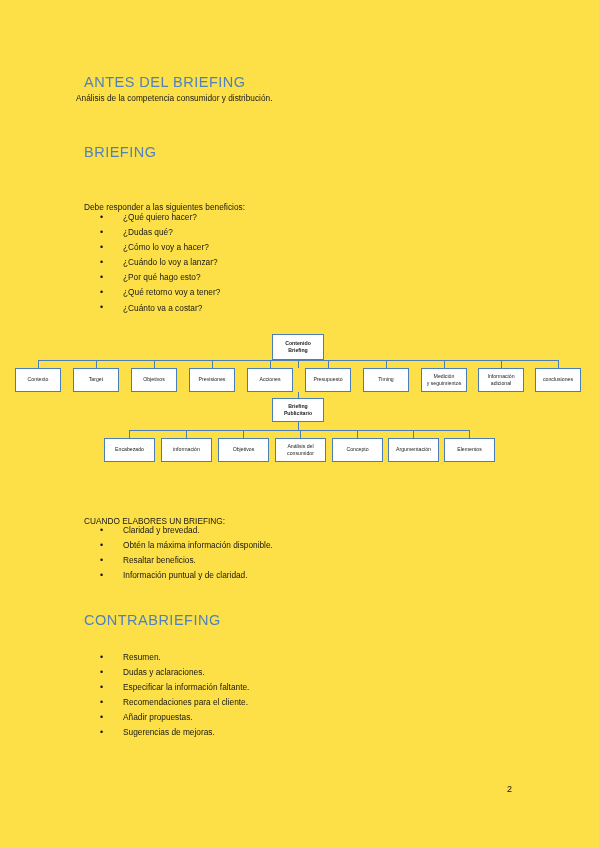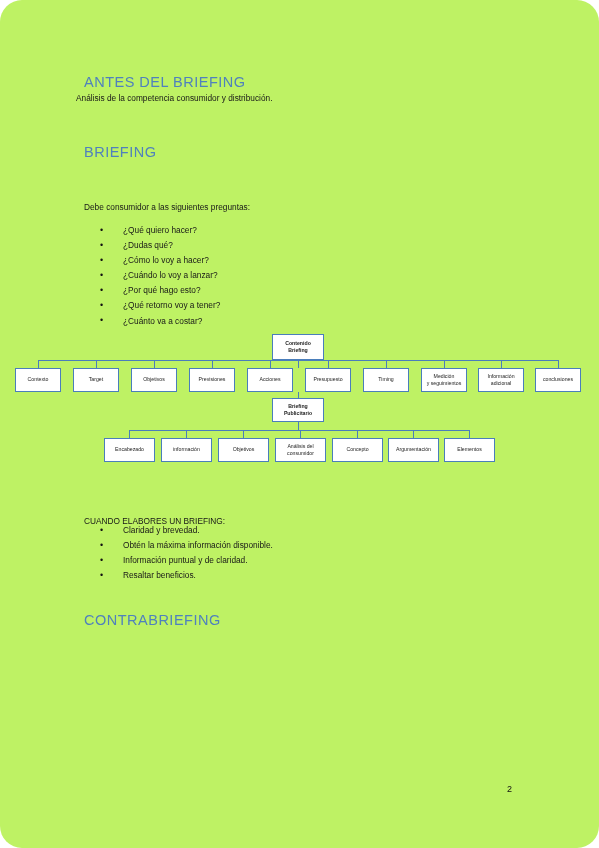--- a/index.html
+++ b/index.html
@@ -11,22 +11,21 @@
     width: 599px;
     height: 848px;
     position: relative;
     font-family: "Liberation Sans", sans-serif;
     color: #1a1a1a;
     overflow: hidden;
   }
   .page {
     position: absolute;
     inset: 0;
-    background: #bef264;
-    border-radius: 22px;
+    background: #fde047;
   }
 
   
   .h1 {
     position: absolute;
     left: 84px;
     color: #4f81bd;
     font-size: 14.5px;
     font-weight: 400;
     letter-spacing: 0.5px;
@@ -114,23 +113,23 @@
 </style>
 </head>
 <body>
 
 <div class="page">
 
   <div class="h1" style="top:74px">ANTES DEL BRIEFING</div>
   <div class="para" style="top:92px">Análisis de la competencia consumidor y distribución.</div>
 
   <div class="h1" style="top:144px">BRIEFING</div>
-  <div class="caps" style="top:202px">Debe consumidor a las siguientes preguntas:</div>
-
-  <ul class="bul" style="top:223px">
+  <div class="caps" style="top:202px">Debe responder a las siguientes beneficios:</div>
+
+  <ul class="bul" style="top:210px">
     <li>¿Qué quiero hacer?</li>
     <li>¿Dudas qué?</li>
     <li>¿Cómo lo voy a hacer?</li>
     <li>¿Cuándo lo voy a lanzar?</li>
     <li>¿Por qué hago esto?</li>
     <li>¿Qué retorno voy a tener?</li>
     <li>¿Cuánto va a costar?</li>
   </ul>
 
   <div id="diagram">
@@ -266,21 +265,29 @@
       <span>
           <span>Elementos</span>
         </span>
     </div>
   </div>
 
   <div class="caps" style="top:516px">CUANDO ELABORES UN BRIEFING:</div>
   <ul class="bul" style="top:523px">
     <li>Claridad y brevedad.</li>
     <li>Obtén la máxima información disponible.</li>
+    <li>Resaltar beneficios.</li>
     <li>Información puntual y de claridad.</li>
-    <li>Resaltar beneficios.</li>
   </ul>
 
   <div class="h1" style="top:612px">CONTRABRIEFING</div>
+  <ul class="bul" style="top:650px">
+    <li>Resumen.</li>
+    <li>Dudas y aclaraciones.</li>
+    <li>Especificar la información faltante.</li>
+    <li>Recomendaciones para el cliente.</li>
+    <li>Añadir propuestas.</li>
+    <li>Sugerencias de mejoras.</li>
+  </ul>
 
   <div class="pageno">2</div>
 
 </div>
 
 </body></html>

